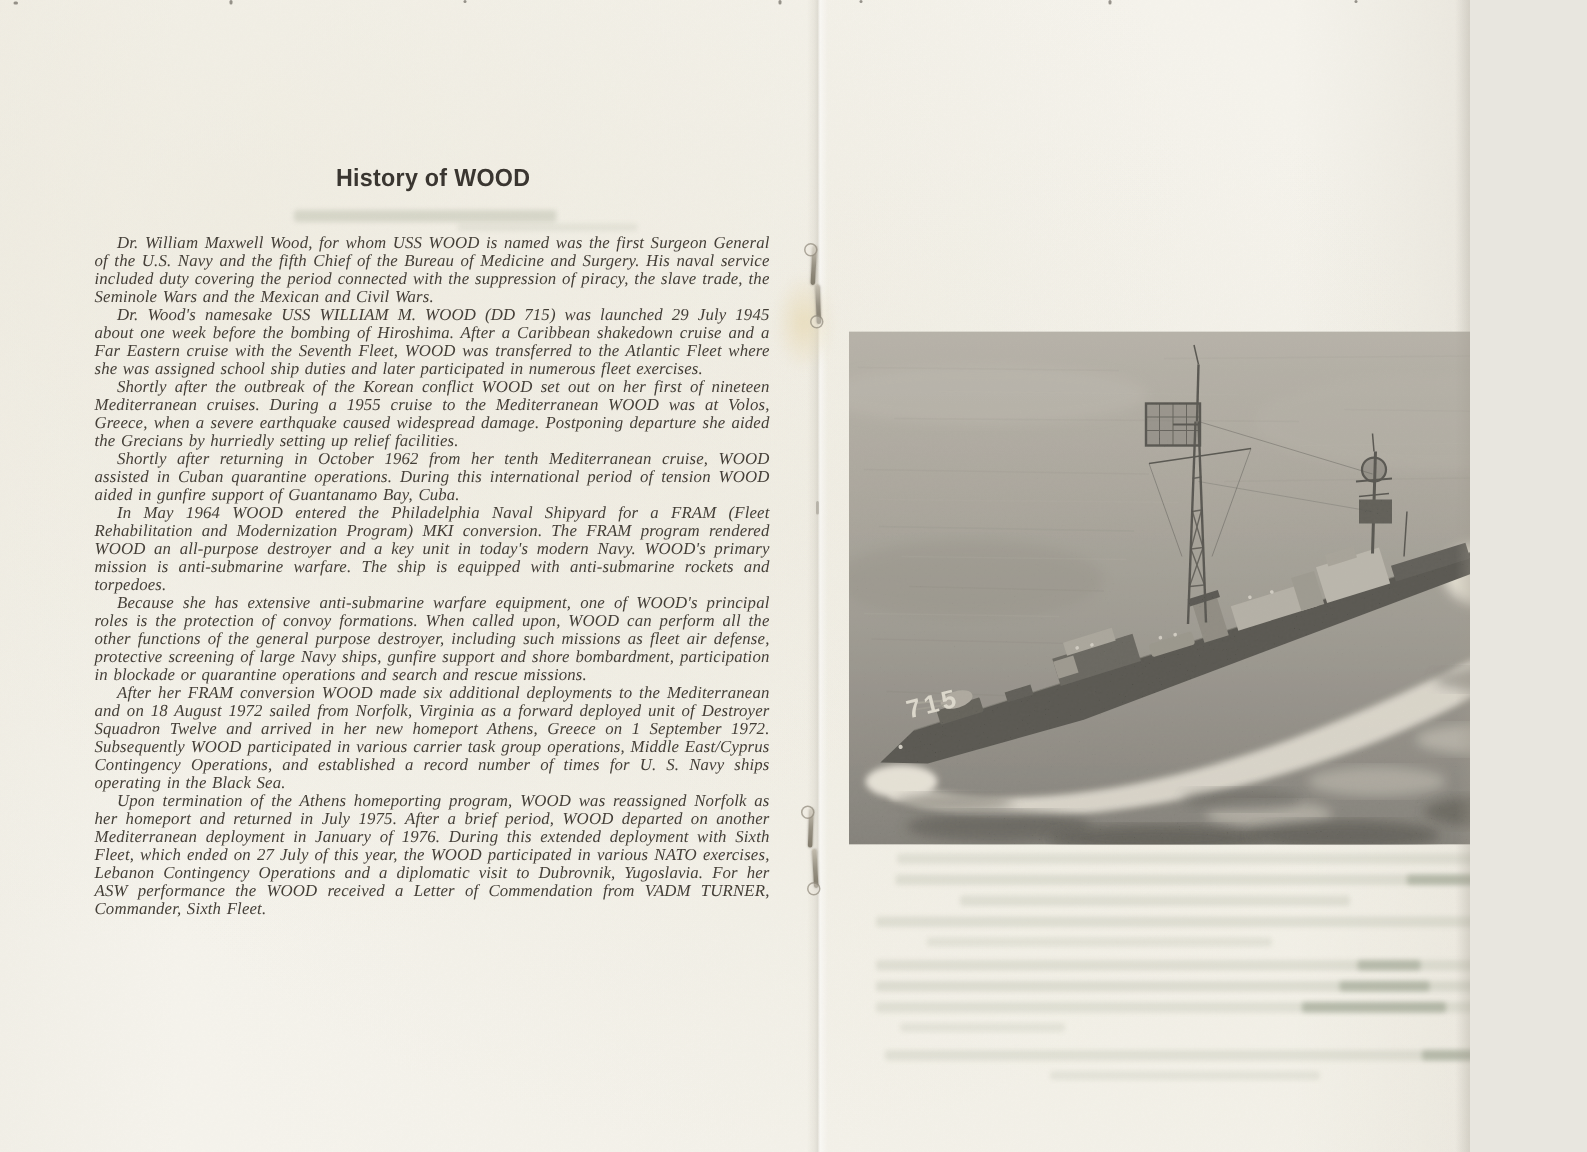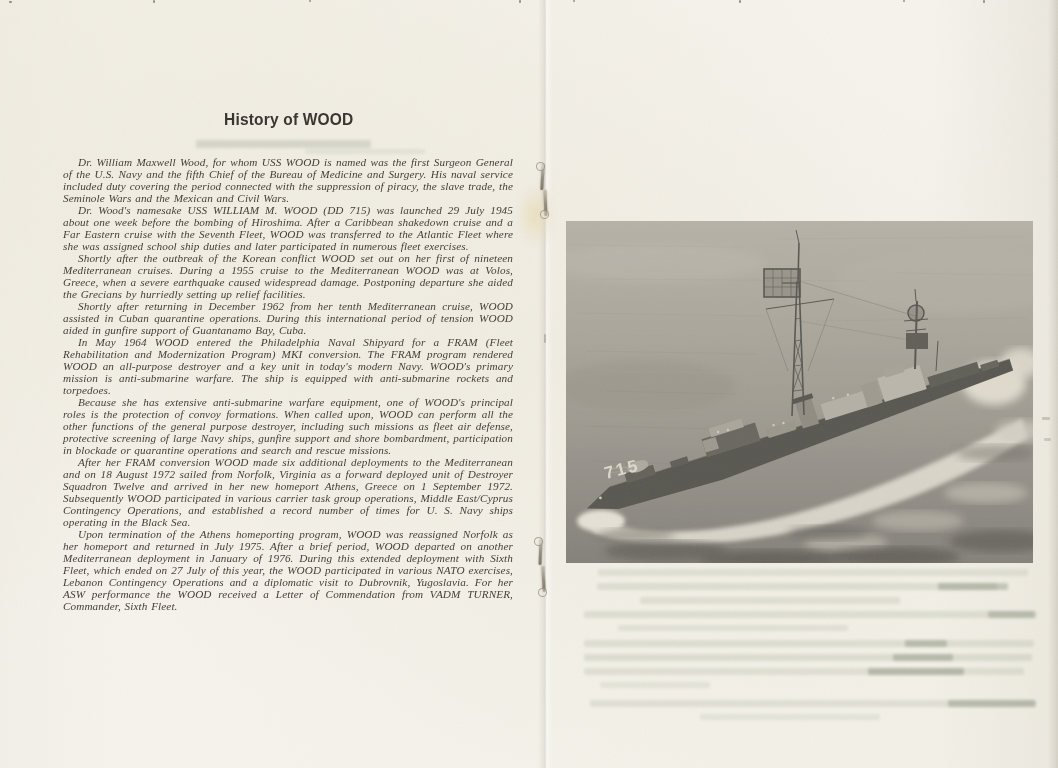--- a/index.html
+++ b/index.html
@@ -1,18 +1,18 @@
 <!DOCTYPE html>
 <html><head>
 <meta charset="utf-8">
 <style>
   html,body{margin:0;padding:0;background:#e8e6df;}
   .spread{
     position:relative;
-    width:1058px;height:768px;
+    width:980px;height:768px;
     background:#f6f4ed;
     overflow:hidden;
     font-family:"Liberation Serif","DejaVu Serif",serif;
   }
   
   .paper-tone{
     position:absolute;inset:0;pointer-events:none;
     background:
       radial-gradient(ellipse at 15% 20%, rgba(236,232,219,.55), transparent 55%),
       radial-gradient(ellipse at 80% 75%, rgba(238,235,224,.5), transparent 60%),
@@ -107,21 +107,21 @@
   <div>
     <div class="bleed" style="left:196px;top:140px;width:175px;height:8px;opacity:.20;"></div>
     <div class="bleed" style="left:305px;top:149px;width:120px;height:5px;opacity:.10;"></div>
 
     <h1 class="heading">History of WOOD</h1>
 
     <div class="history-text">
       <p>Dr. William Maxwell Wood, for whom USS WOOD is named was the first Surgeon General of the U.S. Navy and the fifth Chief of the Bureau of Medicine and Surgery. His naval service included duty covering the period connected with the suppression of piracy, the slave trade, the Seminole Wars and the Mexican and Civil Wars.</p>
       <p>Dr. Wood's namesake USS WILLIAM M. WOOD (DD 715) was launched 29 July 1945 about one week before the bombing of Hiroshima. After a Caribbean shakedown cruise and a Far Eastern cruise with the Seventh Fleet, WOOD was transferred to the Atlantic Fleet where she was assigned school ship duties and later participated in numerous fleet exercises.</p>
       <p>Shortly after the outbreak of the Korean conflict WOOD set out on her first of nineteen Mediterranean cruises. During a 1955 cruise to the Mediterranean WOOD was at Volos, Greece, when a severe earthquake caused widespread damage. Postponing departure she aided the Grecians by hurriedly setting up relief facilities.</p>
-      <p>Shortly after returning in December 1962 from her tenth Mediterranean cruise, WOOD assisted in Cuban quarantine operations. During this international period of tension WOOD aided in gunfire support of Guantanamo Bay, Cuba.</p>
+      <p>Shortly after returning in October 1962 from her tenth Mediterranean cruise, WOOD assisted in Cuban quarantine operations. During this international period of tension WOOD aided in gunfire support of Guantanamo Bay, Cuba.</p>
       <p>In May 1964 WOOD entered the Philadelphia Naval Shipyard for a FRAM (Fleet Rehabilitation and Modernization Program) MKI conversion. The FRAM program rendered WOOD an all-purpose destroyer and a key unit in today's modern Navy. WOOD's primary mission is anti-submarine warfare. The ship is equipped with anti-submarine rockets and torpedoes.</p>
       <p>Because she has extensive anti-submarine warfare equipment, one of WOOD's principal roles is the protection of convoy formations. When called upon, WOOD can perform all the other functions of the general purpose destroyer, including such missions as fleet air defense, protective screening of large Navy ships, gunfire support and shore bombardment, participation in blockade or quarantine operations and search and rescue missions.</p>
       <p>After her FRAM conversion WOOD made six additional deployments to the Mediterranean and on 18 August 1972 sailed from Norfolk, Virginia as a forward deployed unit of Destroyer Squadron Twelve and arrived in her new homeport Athens, Greece on 1 September 1972. Subsequently WOOD participated in various carrier task group operations, Middle East/Cyprus Contingency Operations, and established a record number of times for U. S. Navy ships operating in the Black Sea.</p>
       <p>Upon termination of the Athens homeporting program, WOOD was reassigned Norfolk as her homeport and returned in July 1975. After a brief period, WOOD departed on another Mediterranean deployment in January of 1976. During this extended deployment with Sixth Fleet, which ended on 27 July of this year, the WOOD participated in various NATO exercises, Lebanon Contingency Operations and a diplomatic visit to Dubrovnik, Yugoslavia. For her ASW performance the WOOD received a Letter of Commendation from VADM TURNER, Commander, Sixth Fleet.</p>
     </div>
   </div>
 
   <div class="photo">
     <svg width="467" height="342" viewBox="0 0 467 342" xmlns="http://www.w3.org/2000/svg">
       <defs>

